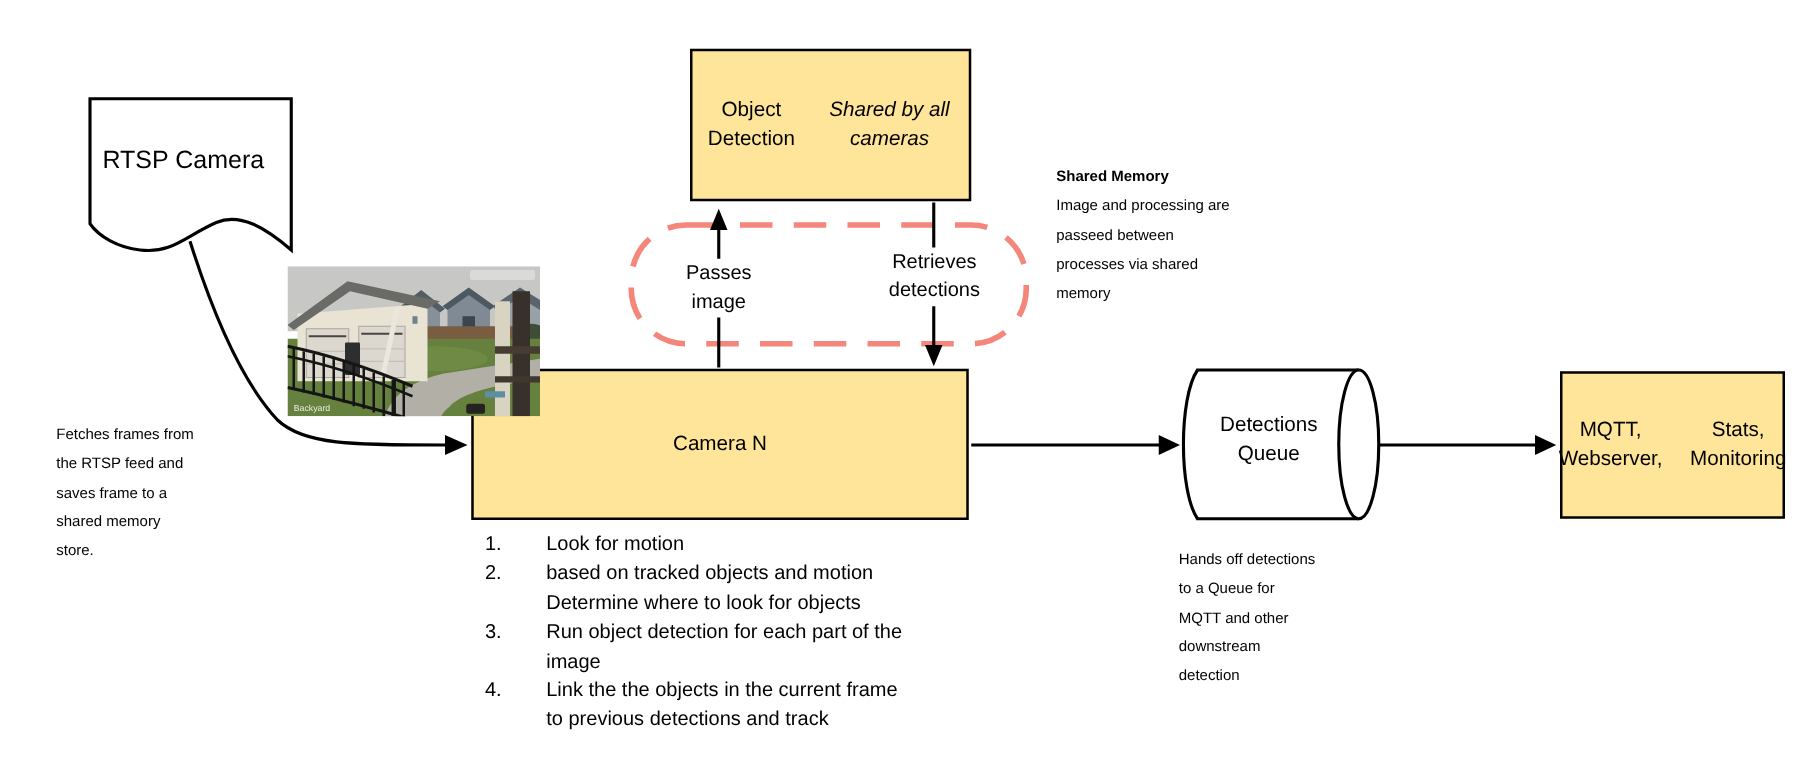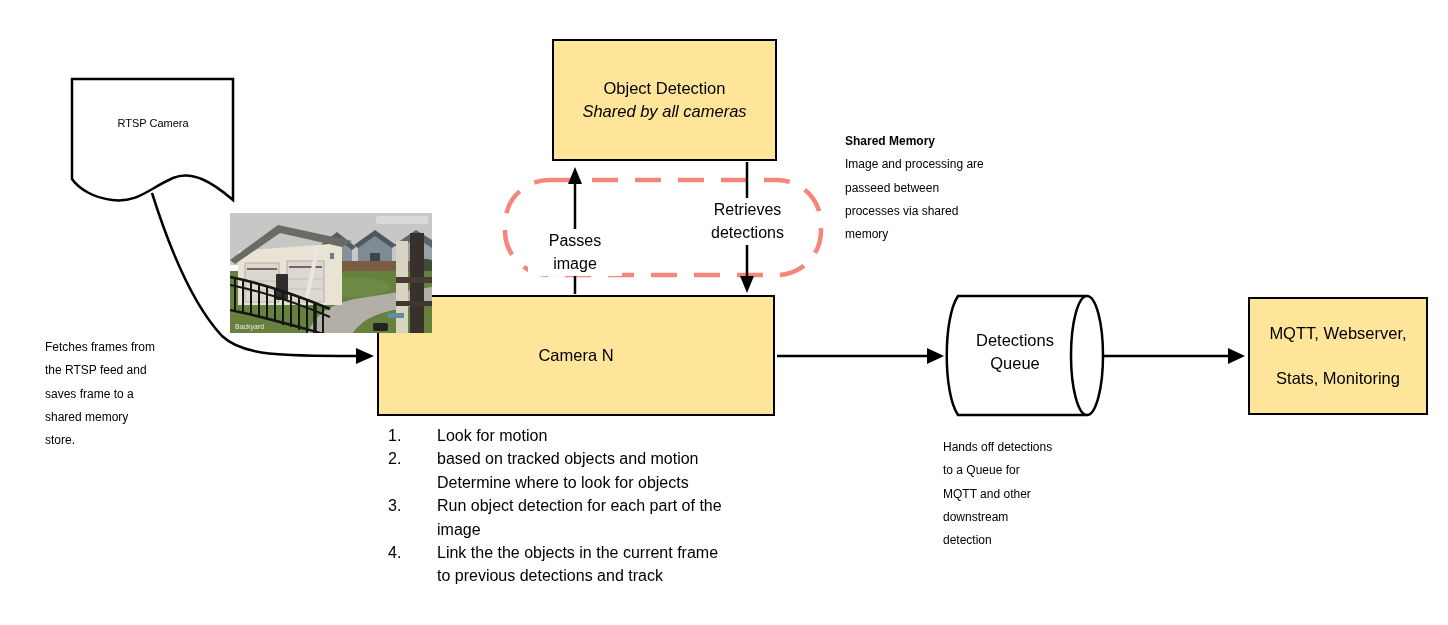--- a/index.html
+++ b/index.html
@@ -3,44 +3,44 @@
 <meta charset="utf-8">
 <style>
   html,body{margin:0;padding:0;background:#fff;}
   .canvas{
     position:relative;width:1448px;height:625px;background:#ffffff;
     font-family:"Liberation Sans", sans-serif;color:#000;overflow:hidden;
   }
   #svg-layer{position:absolute;left:0;top:0;width:1448px;height:625px;}
   .node{
     position:absolute;background:#ffe599;border:2.5px solid #000;
-    display:flex;flex-direction:column;align-items:center;justify-content:center;
+    display:flex;flex-direction:row;align-items:center;justify-content:center;
     text-align:center;box-sizing:border-box;
   }
   .node-object-detection{left:552px;top:39px;width:225px;height:122px;font-size:16.5px;line-height:23px;}
   .node-camera-n{left:377px;top:295px;width:398px;height:121px;font-size:16.5px;}
   .node-outputs{left:1248px;top:297px;width:180px;height:118px;font-size:16.5px;line-height:23px;gap:22px;}
   .subtitle{font-style:italic;}
   .note{position:absolute;font-size:12px;line-height:23.3px;}
   .note-fetch{left:45px;top:336px;width:195px;}
   .note-shared-memory{left:845px;top:130px;width:220px;}
   .note-shared-memory .note-title{font-weight:bold;}
   .note-handoff{left:943px;top:436px;width:210px;}
   .edge-label{
     position:absolute;background:#ffffff;text-align:center;
     font-size:16px;line-height:22.5px;padding:1px 0;
   }
-  .label-passes{left:528px;top:207px;width:94px;margin-top:22px;}
+  .label-passes{left:528px;top:207px;width:94px;}
   .label-retrieves{left:691px;top:198px;width:113px;}
   .queue-label{
     position:absolute;left:952px;top:329px;width:126px;text-align:center;
     font-size:16.5px;line-height:23px;
   }
   .rtsp-label{
-    position:absolute;left:82px;top:117px;width:142px;text-align:center;font-size:11px;
+    position:absolute;left:82px;top:117px;width:142px;font-size:20px;
   }
   .steps{position:absolute;left:388px;top:424px;font-size:16px;line-height:23.4px;}
   .step{display:flex;}
   .step .num{width:49px;flex:0 0 49px;}
   .photo{position:absolute;left:230px;top:213px;width:202px;height:120px;}
   .photo svg{display:block;}
 </style>
 </head>
 <body>
 

